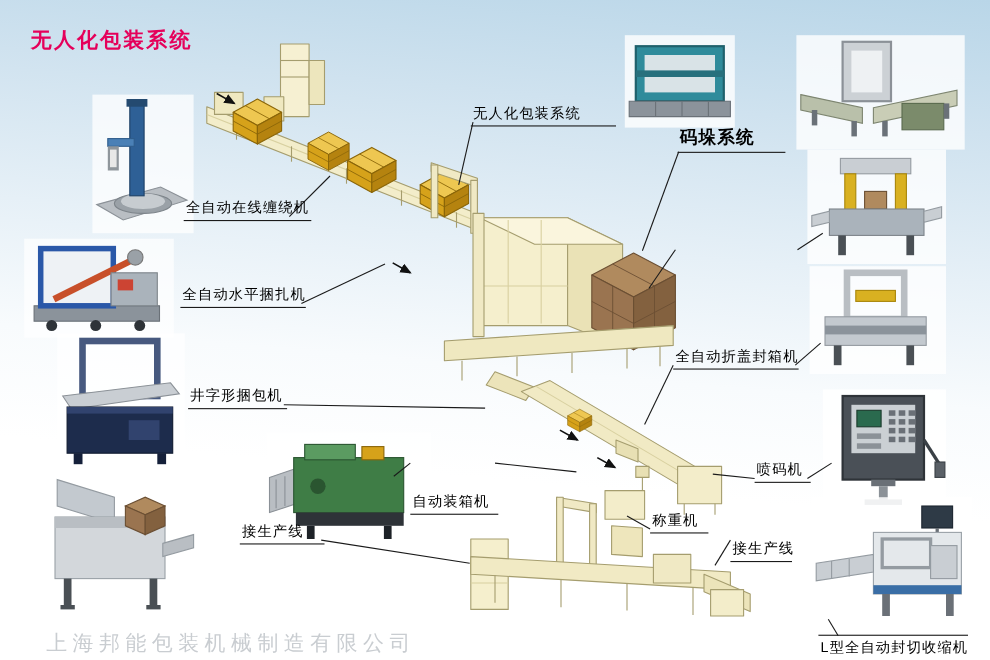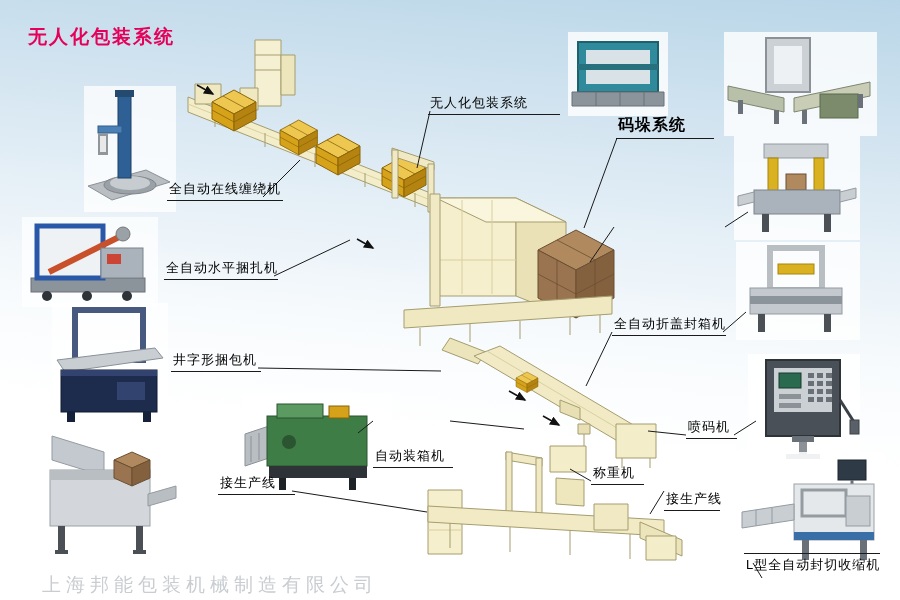--- a/index.html
+++ b/index.html
@@ -25,21 +25,21 @@
   #lb-inline-wrap{left:167px;top:180px;width:112px;}
   #lb-corner-seal{left:614px;top:210px;width:110px;}
   #lb-horizontal-strap{left:164px;top:259px;width:110px;}
   #lb-flap-seal{left:612px;top:315px;width:110px;}
   #lb-cross-strap{left:171px;top:351px;width:86px;}
   #lb-case-pack{left:373px;top:411px;width:76px;margin-top:36px;}
   #lb-inkjet{left:686px;top:418px;width:47px;}
   #lb-case-open{left:218px;top:474px;width:73px;}
   #lb-weigh{left:591px;top:464px;width:49px;}
   #lb-to-line{left:664px;top:474px;width:52px;margin-top:16px;}
-  #lb-l-sealer{left:744px;top:553px;width:132px;border-bottom:none;border-top:1px solid #1a1a1a;padding:2px 2px 0 2px;}
+  #lb-l-sealer{left:744px;top:577px;width:132px;border-bottom:none;border-top:1px solid #1a1a1a;padding:2px 2px 0 2px;}
   svg{position:absolute;left:0;top:0;}
 </style>
 </head>
 <body>
 
 <div id="stage">
 
   <svg width="900" height="600" viewBox="0 0 900 600">
     <defs>
       <marker id="arr" markerWidth="8" markerHeight="8" refX="6" refY="3" orient="auto">

